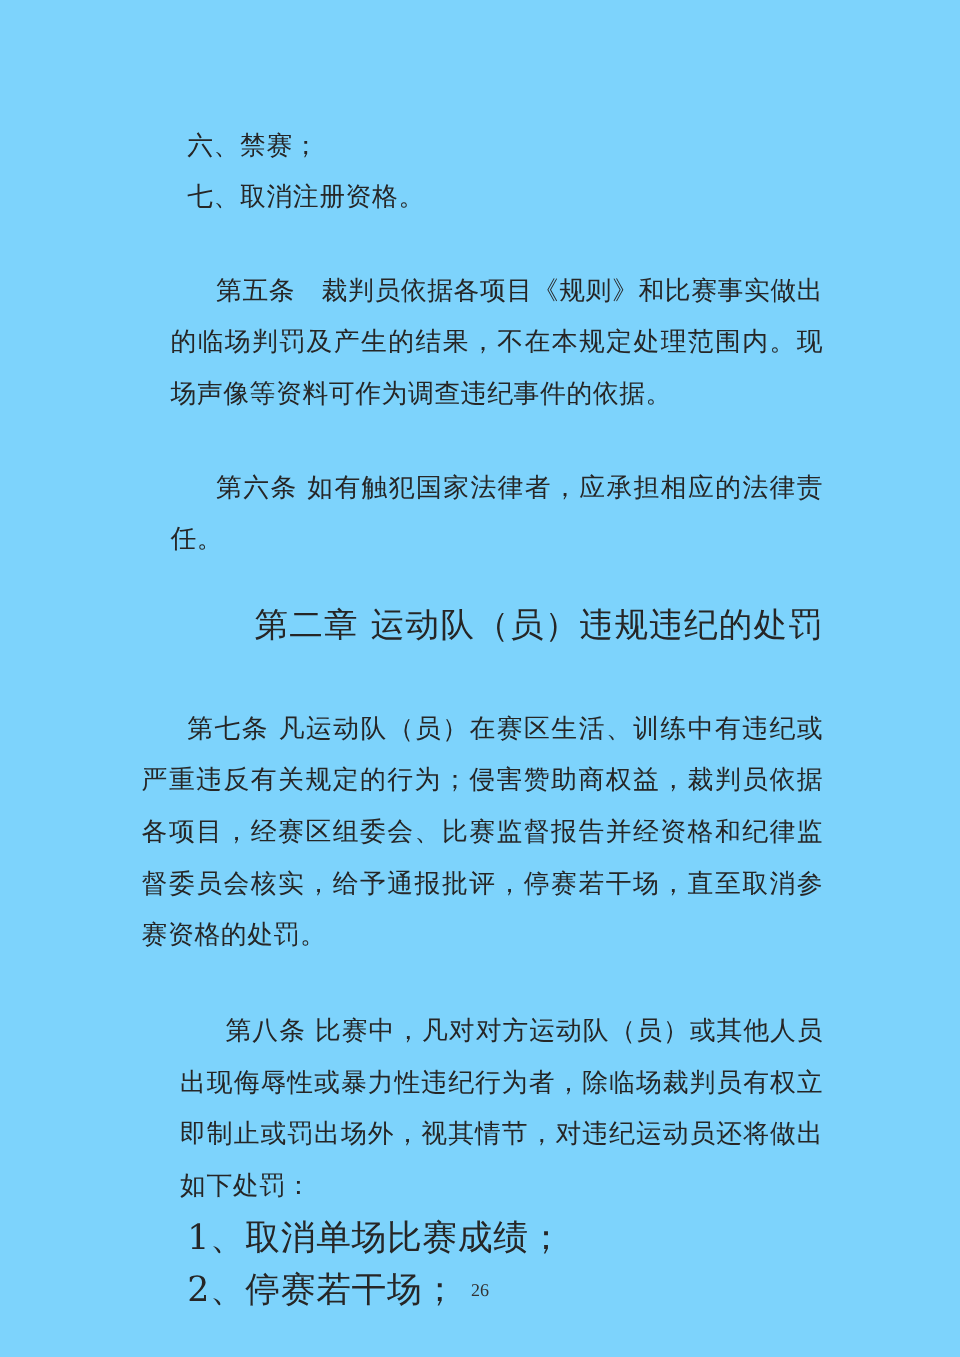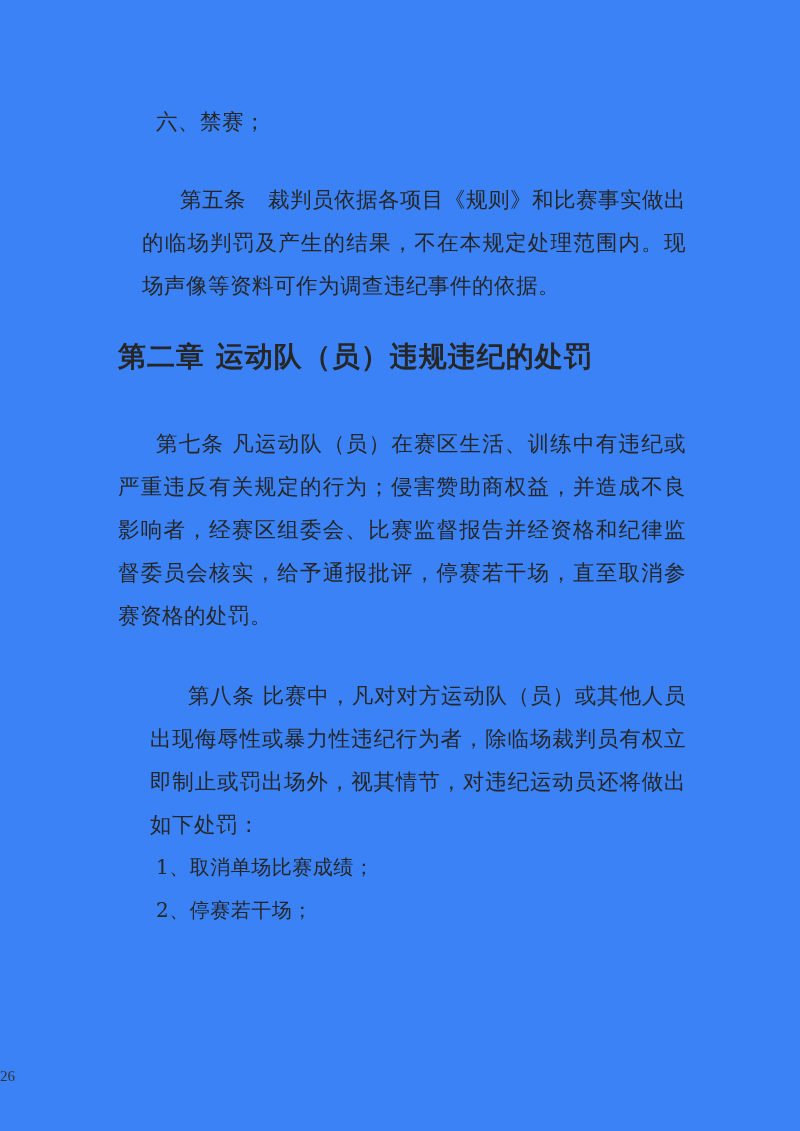--- a/index.html
+++ b/index.html
@@ -12,21 +12,21 @@
     width: 800px;
     height: 1131px;
     position: relative;
     overflow: hidden;
     font-family: "DejaVu Serif", "Liberation Serif", serif;
     color: #262626;
   }
   .doc-page {
     position: absolute;
     inset: 0;
-    background: #3b82f6;
+    background: #7dd3fc;
   }
   .doc-body {
     position: absolute;
     left: 118px;
     right: 114px;
     top: 100px;
   }
   .para {
     margin: 0;
     font-size: 21.5px;
@@ -40,66 +40,69 @@
   }
   .gap-before {
     margin-top: 35px;
     margin-left: 24px;
   }
   .chapter-heading {
     margin: 0;
     margin-top: 25px;
     font-size: 28px;
     line-height: 50px;
-    font-weight: bold;
-    text-align: left;
+    font-weight: normal;
+    text-align: right;
     text-indent: 0;
     letter-spacing: 1px;
   }
   .after-heading {
     margin-top: 40px;
   }
   .gap-before-lg {
     margin-top: 37px;
     margin-left: 32px;
   }
   .list-para {
     margin: 0;
-    font-size: 20px;
+    font-size: 29px;
     line-height: 43px;
     text-indent: 38px;
     letter-spacing: 0.5px;
   }
   .page-number {
     position: absolute;
     left: 0;
     right: 0;
     top: 1068px;
+    text-align: center;
     font-size: 15px;
     color: #333333;
     font-family: "Liberation Serif", "DejaVu Serif", serif;
   }
 </style>
 </head>
 <body>
 
 <div class="doc-page">
 
   <div class="doc-body">
 
     <p class="para indent">六、禁赛；</p>
 
+    <p class="para indent">七、取消注册资格。</p>
 
 
     <p class="para indent gap-before">第五条　裁判员依据各项目《规则》和比赛事实做出的临场判罚及产生的结果，不在本规定处理范围内。现场声像等资料可作为调查违纪事件的依据。</p>
 
+    <p class="para indent gap-before">第六条 如有触犯国家法律者，应承担相应的法律责任。</p>
 
     <h2 class="chapter-heading">第二章 运动队（员）违规违纪的处罚</h2>
 
-    <p class="para indent after-heading">第七条 凡运动队（员）在赛区生活、训练中有违纪或严重违反有关规定的行为；侵害赞助商权益，并造成不良影响者，经赛区组委会、比赛监督报告并经资格和纪律监督委员会核实，给予通报批评，停赛若干场，直至取消参赛资格的处罚。</p>
+    <p class="para indent after-heading">第七条 凡运动队（员）在赛区生活、训练中有违纪或严重违反有关规定的行为；侵害赞助商权益，裁判员依据各项目，经赛区组委会、比赛监督报告并经资格和纪律监督委员会核实，给予通报批评，停赛若干场，直至取消参赛资格的处罚。</p>
 
     <p class="para indent gap-before-lg">第八条 比赛中，凡对对方运动队（员）或其他人员出现侮辱性或暴力性违纪行为者，除临场裁判员有权立即制止或罚出场外，视其情节，对违纪运动员还将做出如下处罚：</p>
 
     <p class="list-para">1、取消单场比赛成绩；</p>
 
     <p class="list-para">2、停赛若干场；</p>
 
   </div>
 
   <div class="page-number">26</div>

